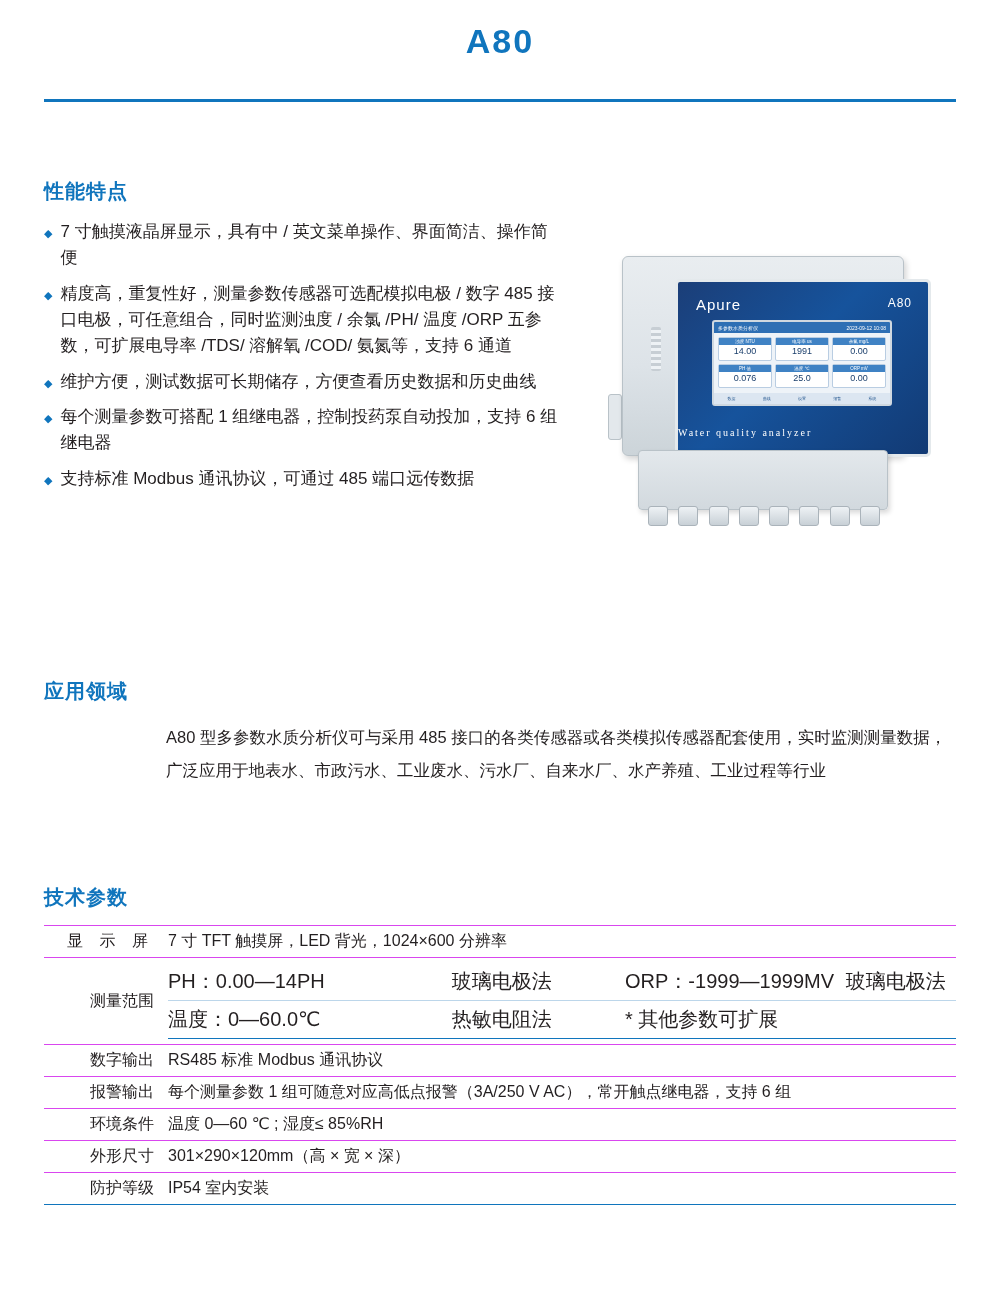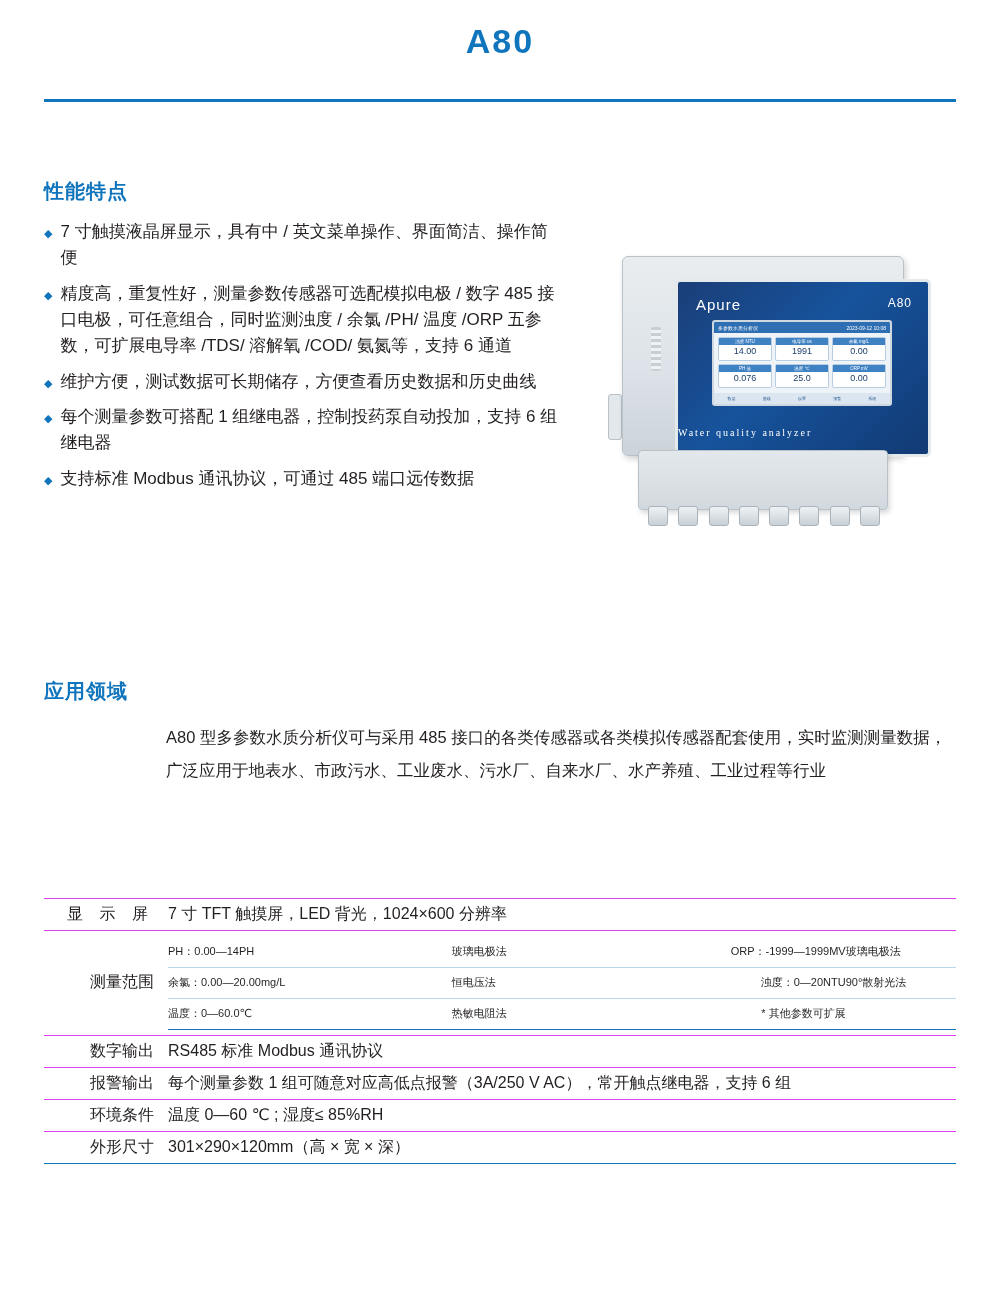--- a/index.html
+++ b/index.html
@@ -273,28 +273,28 @@
   .val { padding-left:2px !important; }
   .sub-table {
     border-collapse:collapse;
     width:100%;
     table-layout:fixed;
   }
   .sub-table td {
     border:0;
     border-top:1px solid #bcd6ea;
     padding:5px 0;
-    font-size:11px;
+    font-size:20px;
     height:31px;
     margin-left:29px;
   }
   .sub-table tr:first-child td { border-top:0; }
   .c1 { width:36%; }
   .c2 { width:22%; }
-  .c3 { width:28%;text-align:right; }
+  .c3 { width:28%; }
   .c4 { width:14%; }
 </style>
 </head>
 <body>
 
 <div class="page">
 
   <div class="title-main">A80</div>
 
   <div class="banner-wrap">
@@ -393,46 +393,41 @@
       <div class="gland"></div>
     </div>
   </div>
 
   <div class="app-sec">
     <div class="sec-head">应用领域</div>
     <div class="app-body">A80 型多参数水质分析仪可与采用 485 接口的各类传感器或各类模拟传感器配套使用，实时监测测量数据，广泛应用于地表水、市政污水、工业废水、污水厂、自来水厂、水产养殖、工业过程等行业</div>
   </div>
 
   <div class="tech-sec">
+    <div class="sec-head">技术参数</div>
 
     <table class="tech-table">
       <tbody>
         <tr>
           <td class="lab lab-spaced">显 示 屏</td>
           <td class="val">7 寸 TFT 触摸屏，LED 背光，1024×600 分辨率</td>
         </tr>
 
         <tr>
           <td class="lab">测量范围</td>
           <td class="val">
             <table class="sub-table">
               <tbody>
                 <tr>
                   <td class="c1">PH：0.00—14PH</td>
                   <td class="c2">玻璃电极法</td>
                   <td class="c3">ORP：-1999—1999MV</td>
                   <td class="c4">玻璃电极法</td>
                 </tr>
                 <tr>
-                  <td class="c1">余氯：0.00—20.00mg/L</td>
-                  <td class="c2">恒电压法</td>
-                  <td class="c3">浊度：0—20NTU</td>
-                  <td class="c4">90°散射光法</td>
-                </tr>
-                <tr>
                   <td class="c1">温度：0—60.0℃</td>
                   <td class="c2">热敏电阻法</td>
                   <td class="c3">* 其他参数可扩展</td>
                   <td class="c4"></td>
                 </tr>
               </tbody>
             </table>
           </td>
         </tr>
 
@@ -445,17 +440,21 @@
           <td class="val">每个测量参数 1 组可随意对应高低点报警（3A/250 V AC），常开触点继电器，支持 6 组</td>
         </tr>
         <tr>
           <td class="lab">环境条件</td>
           <td class="val">温度 0—60 ℃ ; 湿度≤ 85%RH</td>
         </tr>
         <tr>
           <td class="lab">外形尺寸</td>
           <td class="val">301×290×120mm（高 × 宽 × 深）</td>
         </tr>
+        <tr>
+          <td class="lab">防护等级</td>
+          <td class="val">IP54 室内安装</td>
+        </tr>
       </tbody>
     </table>
   </div>
 
 </div>
 
 </body></html>

